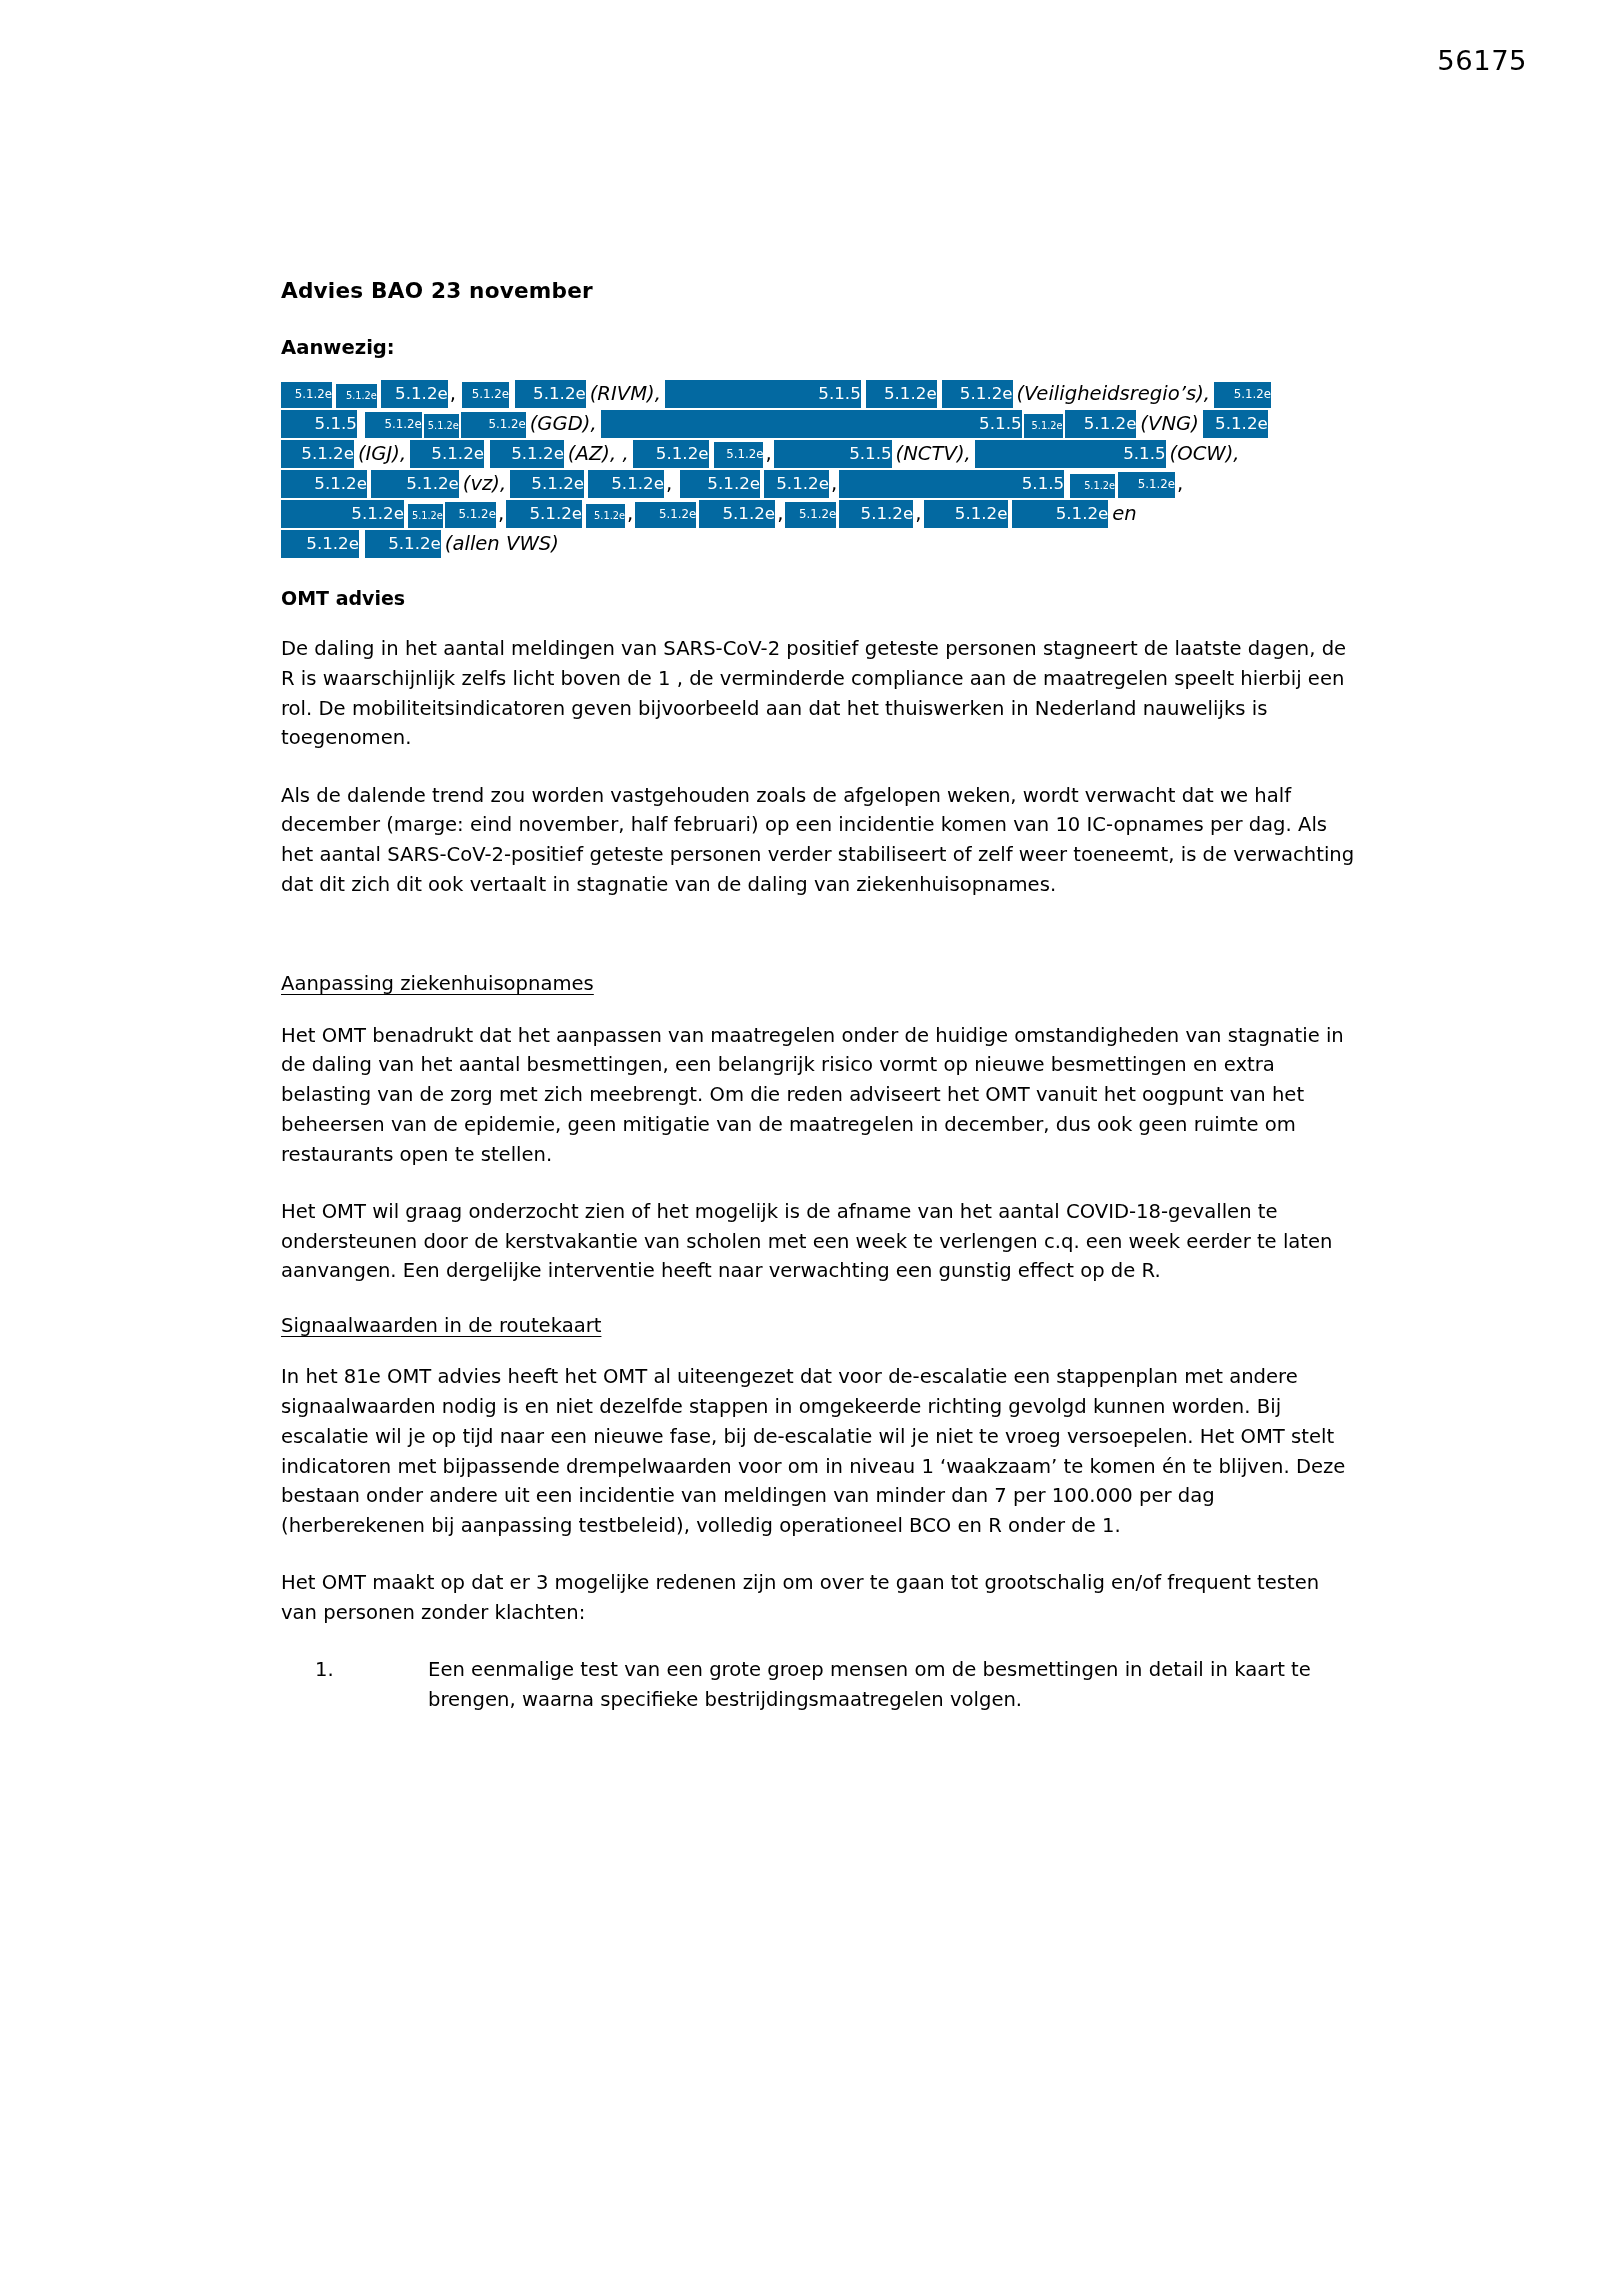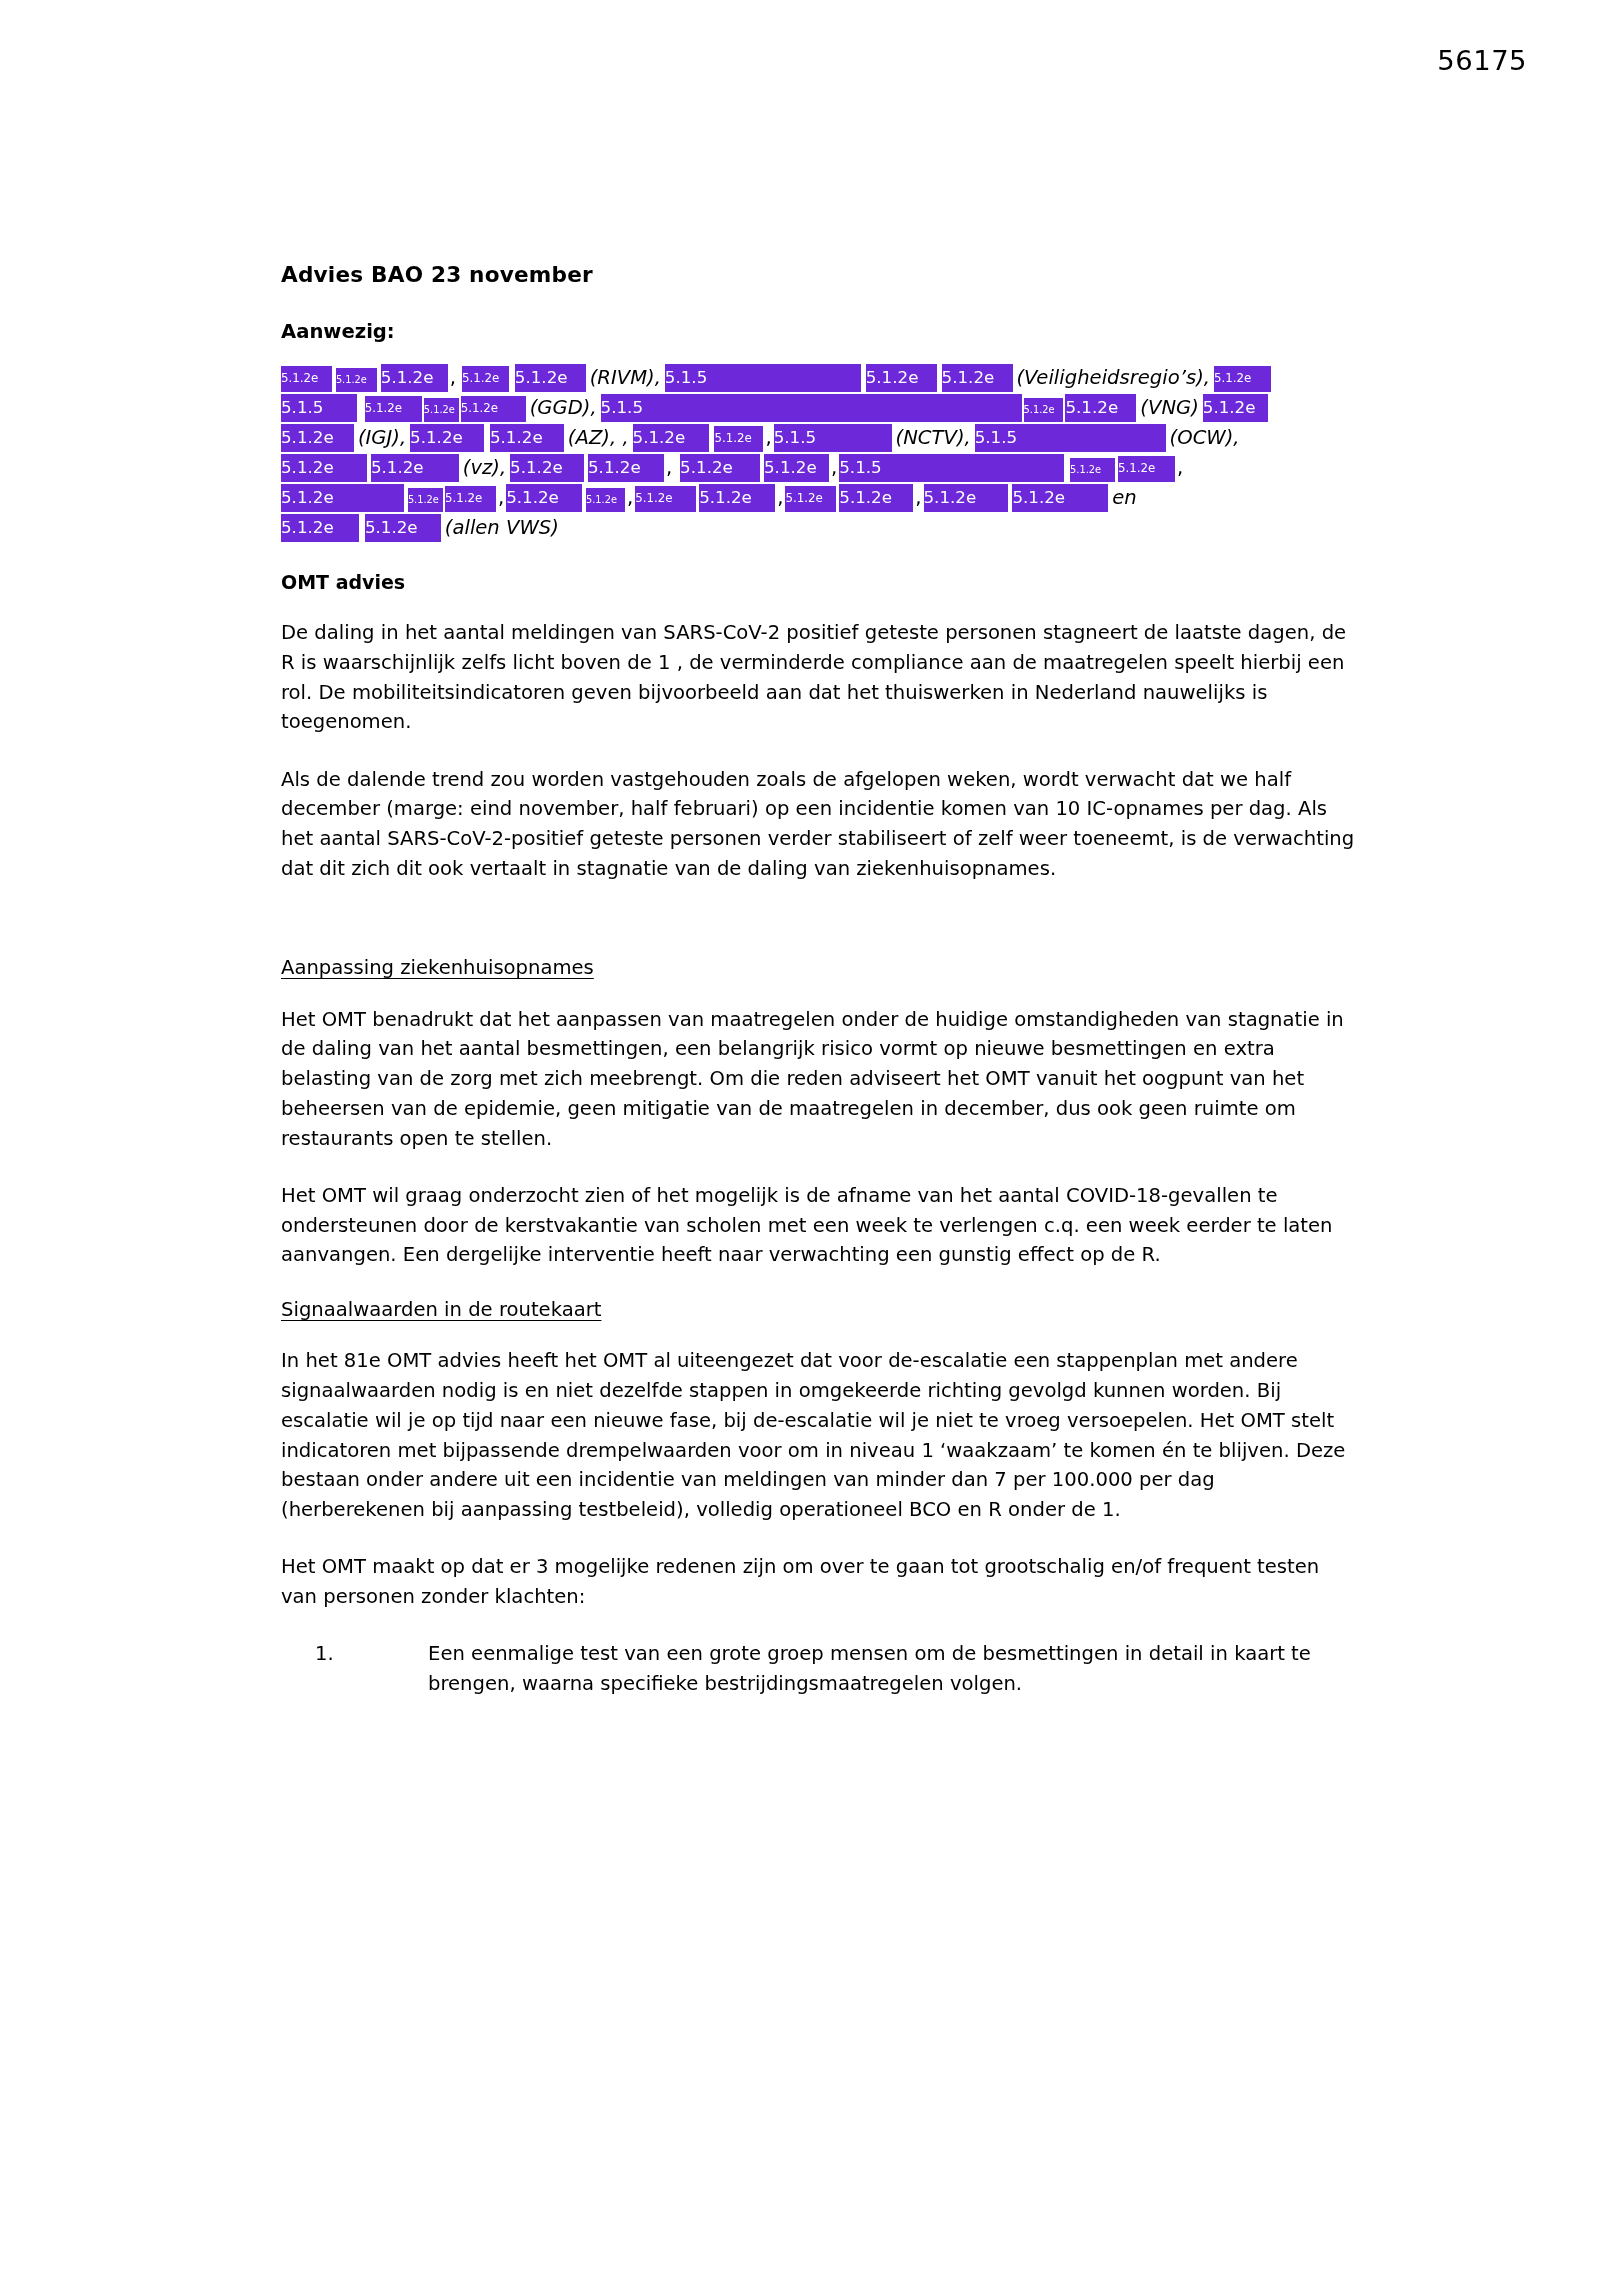--- a/index.html
+++ b/index.html
@@ -27,21 +27,21 @@
     right: 94px;
     font-size: 27.4px;
     letter-spacing: 0.5px;
     color: #000;
   }
 
   
   .content {
     position: absolute;
     left: 281px;
-    top: 262px;
+    top: 278px;
     width: 1075px;
   }
 
   h1.doc-title {
     font-size: 21.6px;
     font-weight: bold;
     margin: 0 0 33px 0;
     letter-spacing: 0.2px;
   }
   h2.sub-label {
@@ -97,26 +97,26 @@
   }
   .redact-row {
     display: flex;
     align-items: flex-end;
     flex-wrap: nowrap;
     height: 29px;
     margin-bottom: 1px;
     white-space: nowrap;
   }
   .rbox {
-    background: #6d28d9;
+    background: #0369a1;
     color: #ffffff;
     font-size: 16.7px;
     line-height: 27.4px;
     height: 27.4px;
-    text-align: left;
+    text-align: right;
     display: inline-block;
     box-sizing: border-box;
     overflow: hidden;
     flex: none;
   }
   .rbox.small {
     font-size: 11.8px;
     line-height: 25.5px;
     height: 25.5px;
   }

